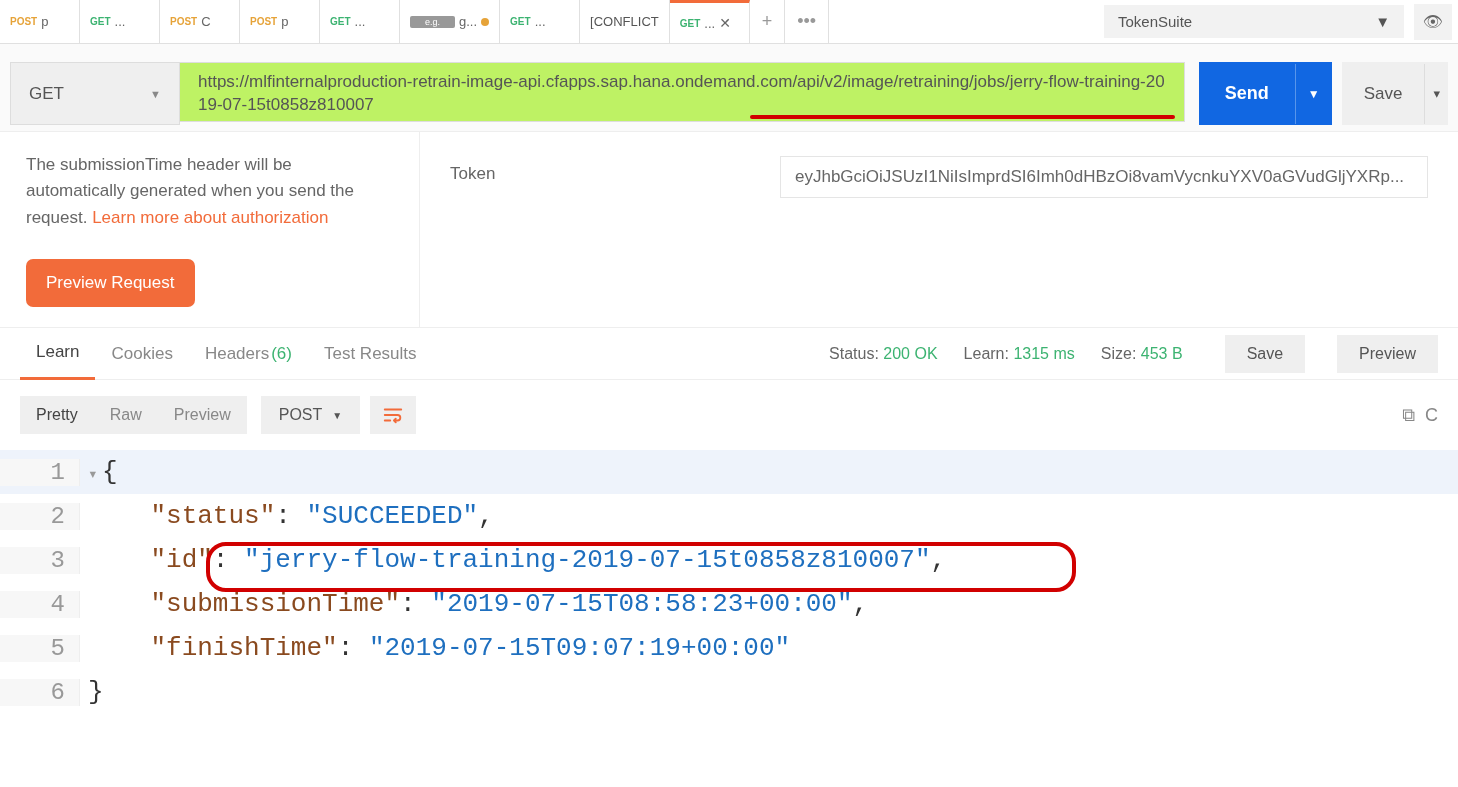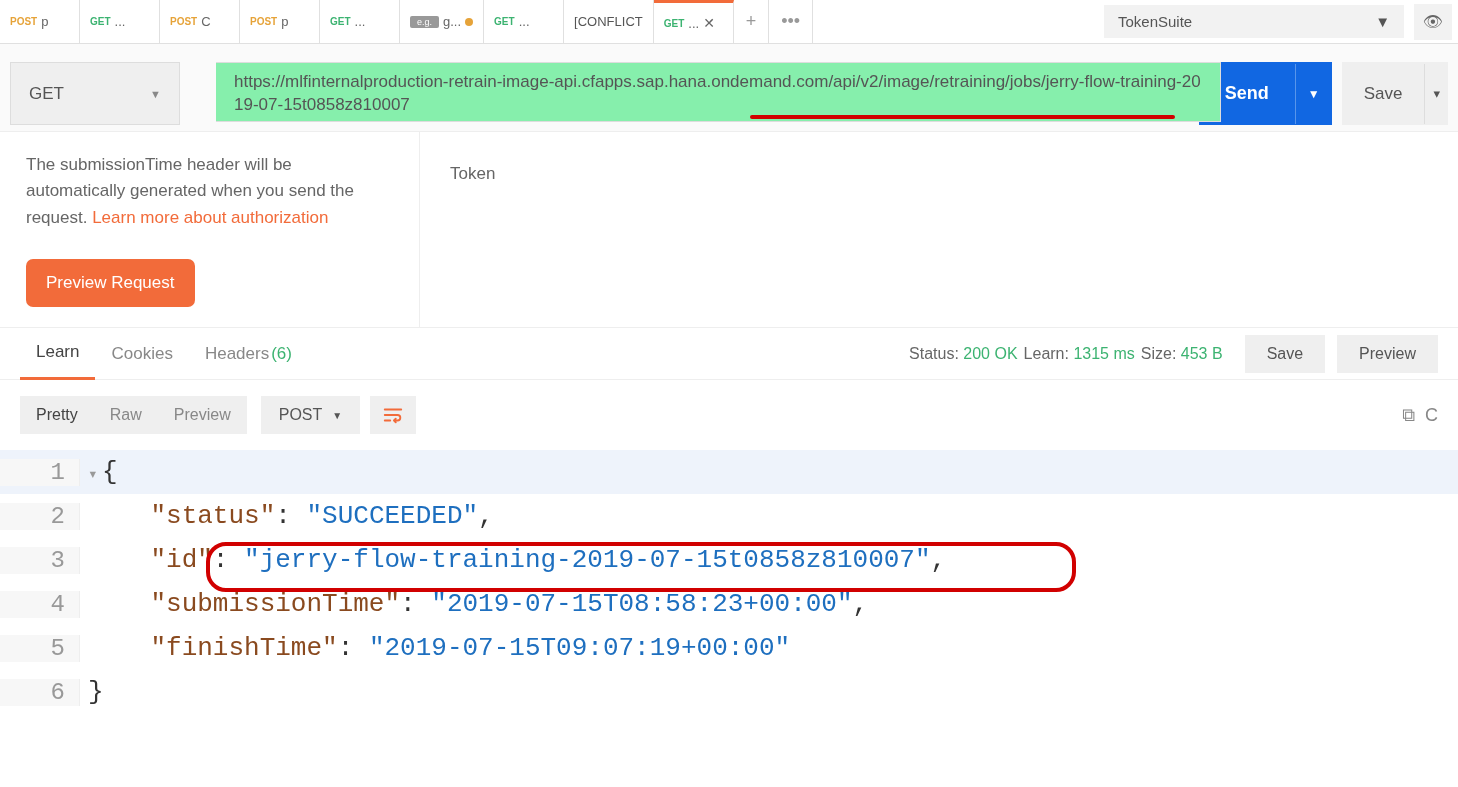--- a/index.html
+++ b/index.html
@@ -4,33 +4,33 @@
 <style>
 * { box-sizing: border-box; margin: 0; padding: 0; }
 body { font-family: -apple-system, BlinkMacSystemFont, "Segoe UI", Arial, sans-serif; font-size: 13px; color: #555; width:1458px; background:#fff; overflow:hidden;}
 .topbar { display:flex; align-items:stretch; height:44px; border-bottom:1px solid #e0e0e0;}
 .tabs { display:flex; flex: 0 0 auto; }
 .tab { display:flex; align-items:center; padding:0 10px; border-right:1px solid #e0e0e0; font-size:12px; cursor:pointer; min-width:80px; max-width:105px; gap:4px; }
 .tab .method-post { color:#e6a339; font-weight:700; font-size:10px;}
 .tab .method-get { color:#3cb371; font-weight:700; font-size:10px;}
 .tab .label { color:#666; font-size:13px; white-space:nowrap; overflow:hidden; text-overflow:ellipsis;}
 .tab.eg { background:#fff;}
-.tab.eg .eg-badge { background:#999; color:#fff; font-size:9px; padding:1px 7px; border-radius:2px;}
+.tab.eg .eg-badge { background:#999; color:#fff; font-size:9px; padding:1px 15px; border-radius:2px;}
 .tab.eg .dot { width:8px; height:8px; background:#e6a339; border-radius:50%;}
 .tab.active { border-top:3px solid #f26b3a; background:#fff; position:relative;}
 .tab.active .close { color:#666; font-size:14px;}
 .tab-extra { display:flex; align-items:center; padding:0 12px; border-right:1px solid #e0e0e0; cursor:pointer; font-size:18px; color:#999;}
 .env { margin-left:auto; display:flex; align-items:center; gap:10px; padding:0 6px;}
 .env-select { display:flex; align-items:center; justify-content:space-between; background:#f2f2f2; padding:8px 14px; width:300px; font-size:15px; color:#555;}
 .env-eye { width:38px; height:36px; display:flex; align-items:center; justify-content:center; background:#f2f2f2; font-size:16px; color:#666;}
 
 .reqbar { display:flex; align-items:stretch; padding:18px 10px 6px 10px; gap:0; background:#fafafa; border-bottom:1px solid #eee;}
 .method-select { display:flex; align-items:center; justify-content:space-between; background:#efefef; padding:0 18px; width:170px; font-size:17px; color:#555; border:1px solid #ddd;}
 .url-wrap { flex:1; position:relative;}
-.url-input { width:100%; height:60px; background:#86efac; border:1px solid #ddd; border-left:none; padding:8px 18px; font-size:17px; color:#555; line-height:1.35; word-break:break-all;margin-left:36px;}
+.url-input { width:100%; height:60px; background:#bef264; border:1px solid #ddd; border-left:none; padding:8px 18px; font-size:17px; color:#555; line-height:1.35; word-break:break-all;}
 .underline { position:absolute; height:4px; background:#d10000; left:570px; right:10px; bottom:6px; border-radius:2px;}
 .send-btn { display:flex; align-items:center; background:#1167e2; color:#fff; margin-left:14px; overflow:hidden;}
 .send-main { padding:0 26px; font-size:18px; font-weight:600; display:flex; align-items:center; height:63px;}
 .send-drop { padding:0 12px; font-size:12px; border-left:1px solid rgba(255,255,255,.3); display:flex; align-items:center; height:60px;}
 .save-btn { display:flex; align-items:center; background:#efefef; color:#555; margin-left:10px;}
 .save-main { padding:0 22px; font-size:17px; display:flex; align-items:center; height:60px;}
 .save-drop { padding:0 8px; border-left:1px solid #ddd; display:flex; align-items:center; height:60px;}
 
 .midrow { display:flex; border-bottom:1px solid #eee;}
 .leftpane { width:420px; padding:20px 26px; border-right:1px solid #eee;}
@@ -38,21 +38,21 @@
 .authtext a { color:#f26b3a; text-decoration:none;}
 .preview-btn { margin-top:28px; background:#f26b3a; color:#fff; padding:14px 20px; font-size:17px; display:inline-block;border-radius:7px;}
 .rightpane { flex:1; padding:24px 30px; display:flex; align-items:flex-start; gap:0;}
 .tokenlabel { width:330px; font-size:17px; color:#666; padding-top:8px;}
 .tokenval { flex:1; background:#fff; border:1px solid #e5e5e5; padding:10px 14px; font-size:17px; color:#666; white-space:nowrap; overflow:hidden; text-overflow:ellipsis;}
 
 .respbar { display:flex; align-items:center; padding:0 20px; height:52px; border-bottom:1px solid #eee;}
 .resptab { padding:0 16px; font-size:17px; color:#888; height:52px; display:flex; align-items:center;}
 .resptab.active { color:#444; border-bottom:3px solid #f26b3a;}
 .resptab .badge { color:#3cb371; margin-left:2px;}
-.status { margin-left:auto; font-size:16px; color:#666; display:flex; gap:6px; align-items:center;}
+.status { margin-left:auto; font-size:16px; color:#666; display:flex; gap:26px; align-items:center;}
 .status .g { color:#3cb371;}
 .status-btn { background:#efefef; padding:10px 22px; font-size:16px; color:#555; margin-left:16px;}
 
 .fmtbar { display:flex; align-items:center; padding:16px 20px; gap:0;}
 .fmt-group { display:flex; background:#efefef;}
 .fmt { padding:10px 16px; font-size:16px; color:#888;}
 .fmt.active { color:#444;}
 .json-select { display:flex; align-items:center; background:#efefef; padding:10px 18px; margin-left:14px; font-size:16px; color:#555; gap:10px;}
 .wrap-btn { background:#efefef; padding:8px 12px; margin-left:10px; display:flex; align-items:center;}
 .fmtbar-right { margin-left:auto; display:flex; gap:10px; align-items:center; color:#888; font-size:18px;}
@@ -141,30 +141,32 @@
   </div>
 </div>
 
 <div class="midrow">
   <div class="leftpane">
     <div class="authtext"><span>The submissionTime header will be automatically generated when you send the request. </span><a href="#">Learn more about authorization</a></div>
     <div class="preview-btn">Preview Request</div>
   </div>
   <div class="rightpane">
     <div class="tokenlabel">Token</div>
+    <div class="tokenval">eyJhbGciOiJSUzI1NiIsImprdSI6Imh0dHBzOi8vamVycnkuYXV0aGVudGljYXRp...</div>
   </div>
 </div>
 
 <div class="respbar">
   <div class="resptab active">Learn</div>
   <div class="resptab">Cookies</div>
   <div class="resptab">
       <span>Headers</span> 
       <span class="badge">(6)</span>
     </div>
+  <div class="resptab">Test Results</div>
   <div class="status">
     <span><span>Status:</span> <span class="g">200 OK</span></span>
     <span><span>Learn:</span> <span class="g">1315 ms</span></span>
     <span><span>Size:</span> <span class="g">453 B</span></span>
     <div class="status-btn">Save</div>
     <div class="status-btn" style="margin-left:6px;">Preview</div>
   </div>
 </div>
 
 <div class="fmtbar">

